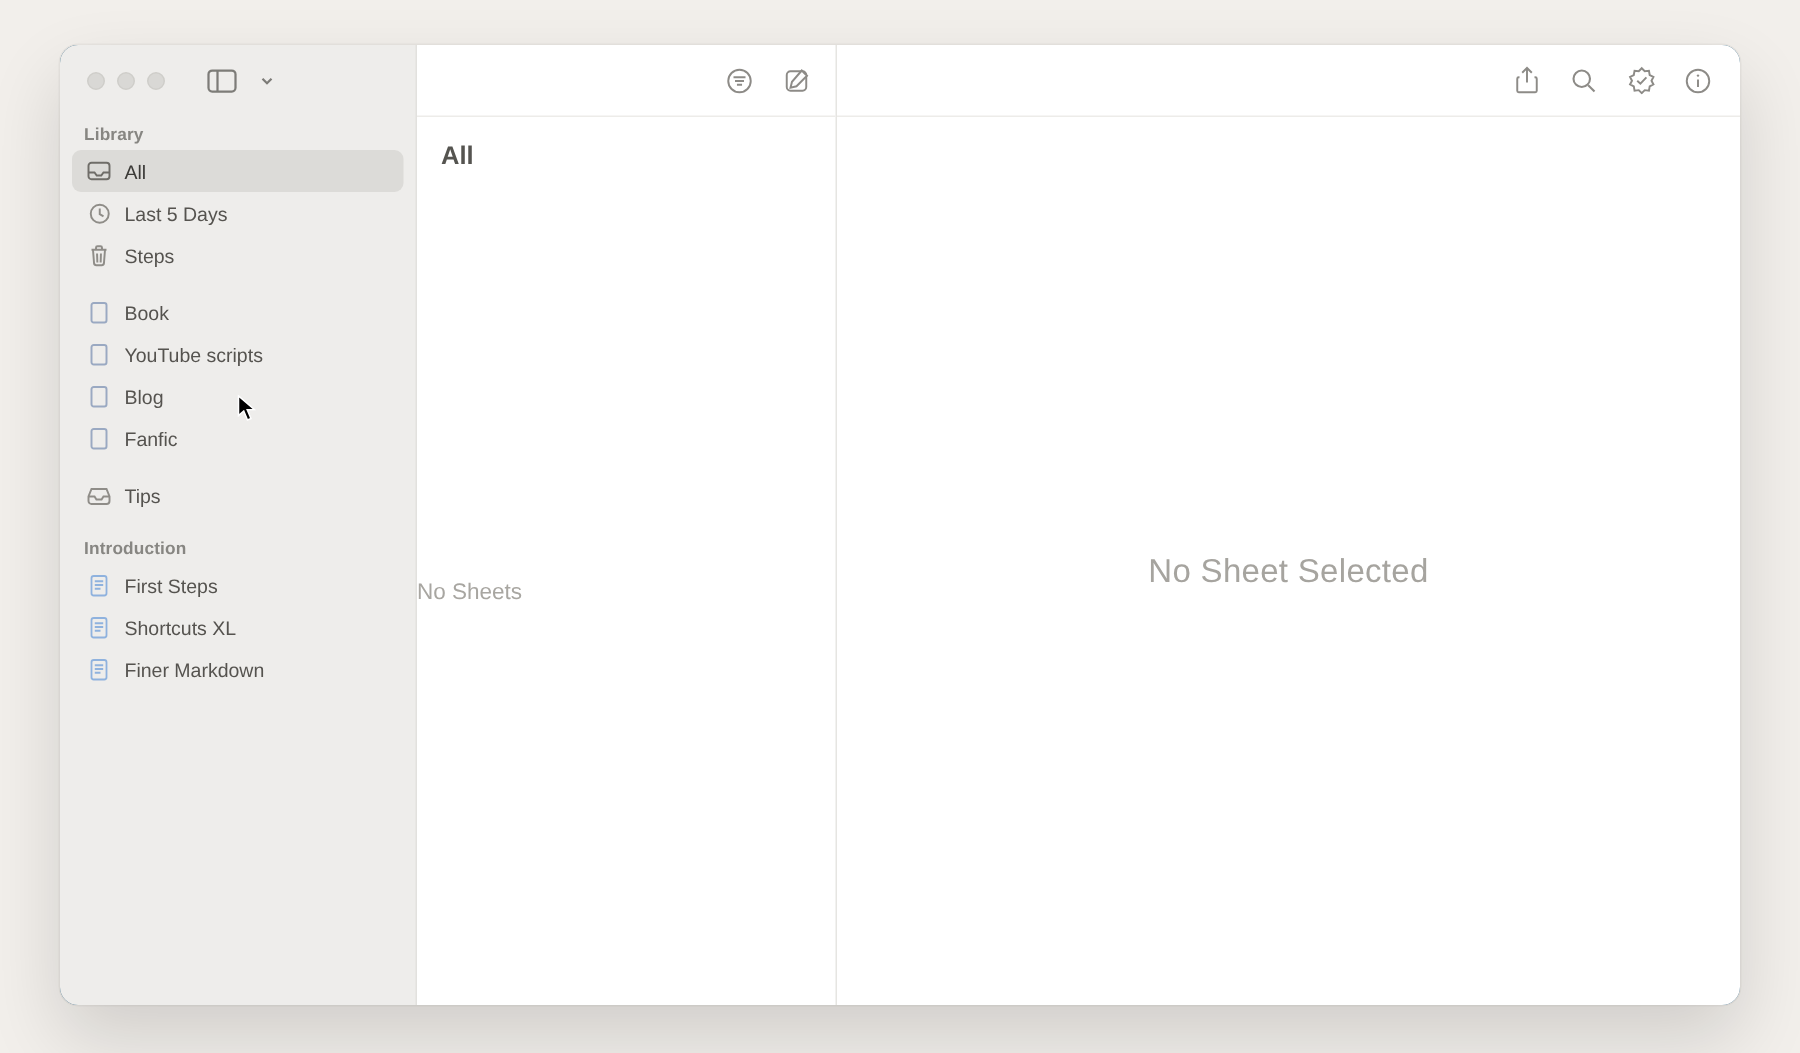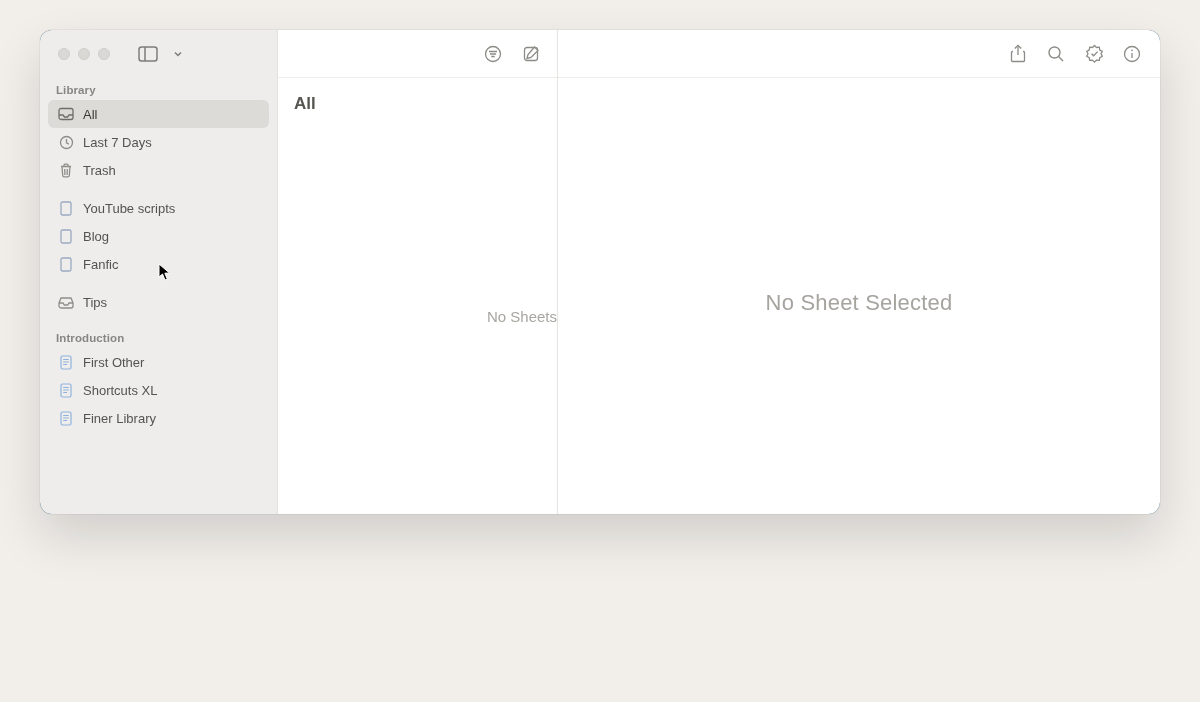--- a/index.html
+++ b/index.html
@@ -8,21 +8,21 @@
     height: 702px;
     background: #f2efeb;
     font-family: -apple-system, "Helvetica Neue", Helvetica, Arial, sans-serif;
     overflow: hidden;
   }
   .window {
     position: absolute;
     left: 40px;
     top: 30px;
     width: 1120px;
-    height: 484px;
+    height: 640px;
     background: #0c4a6e;
     border-radius: 12px;
     box-shadow: 0 22px 50px rgba(0,0,0,0.14), 0 0 0 1px rgba(0,0,0,0.04);
     display: flex;
     overflow: hidden;
   }
 
   
   .sidebar {
     width: 238px;
@@ -112,21 +112,21 @@
   .sheets-title {
     font-size: 17px;
     font-weight: 600;
     color: #555450;
     padding: 16px 16px 4px 16px;
   }
   .sheets-body {
     flex: 1;
     display:flex;
     align-items:center;
-    justify-content:flex-end;
+    justify-content:flex-start;
   }
   .empty-text {
     color:#a8a6a1;
     font-size: 15px;
   }
 
   
   .editor {
     flex:1;
     background:#ffffff;
@@ -199,37 +199,45 @@
         </span>
         <span>All</span>
       </li>
       <li class="nav-item">
         <span class="icon">
           <svg width="15" height="15" viewBox="0 0 15 15" fill="none" stroke="currentColor" stroke-width="1.3">
             <circle cx="7.5" cy="7.5" r="6"></circle>
             <path d="M7.5 4 V7.8 L10 9.2"></path>
           </svg>
         </span>
-        <span>Last 7 Days</span>
+        <span>Last 5 Days</span>
       </li>
       <li class="nav-item">
         <span class="icon">
           <svg width="14" height="15" viewBox="0 0 14 15" fill="none" stroke="currentColor" stroke-width="1.3">
             <path d="M2 3.5 h10"></path>
             <path d="M5 3.5 V2.2 a1 1 0 0 1 1 -1 h2 a1 1 0 0 1 1 1 V3.5"></path>
             <path d="M3 3.5 l0.7 9 a1.5 1.5 0 0 0 1.5 1.3 h3.6 a1.5 1.5 0 0 0 1.5 -1.3 l0.7 -9"></path>
             <line x1="5.7" y1="6" x2="5.9" y2="12"></line>
             <line x1="8.3" y1="6" x2="8.1" y2="12"></line>
           </svg>
         </span>
-        <span>Trash</span>
+        <span>Steps</span>
       </li>
     </ul>
 
     <ul class="nav-list doc-icon-wrap">
+      <li class="nav-item">
+        <span class="icon">
+          <svg width="12" height="15" viewBox="0 0 12 15" fill="none" stroke="currentColor" stroke-width="1.3">
+              <rect x="1" y="1" width="10" height="13" rx="1.5"></rect>
+            </svg>
+        </span>
+        <span>Book</span>
+      </li>
       <li class="nav-item">
         <span class="icon">
           <svg width="12" height="15" viewBox="0 0 12 15" fill="none" stroke="currentColor" stroke-width="1.3">
               <rect x="1" y="1" width="10" height="13" rx="1.5"></rect>
             </svg>
         </span>
         <span>YouTube scripts</span>
       </li>
       <li class="nav-item">
         <span class="icon">
@@ -265,21 +273,21 @@
     <ul class="nav-list blue-doc">
       <li class="nav-item">
         <span class="icon">
           <svg width="12" height="15" viewBox="0 0 12 15" fill="none" stroke="currentColor" stroke-width="1.2">
               <rect x="1" y="1" width="10" height="13" rx="1.5"></rect>
               <line x1="3.2" y1="4.5" x2="8.8" y2="4.5"></line>
               <line x1="3.2" y1="7" x2="8.8" y2="7"></line>
               <line x1="3.2" y1="9.5" x2="7" y2="9.5"></line>
             </svg>
         </span>
-        <span>First Other</span>
+        <span>First Steps</span>
       </li>
       <li class="nav-item">
         <span class="icon">
           <svg width="12" height="15" viewBox="0 0 12 15" fill="none" stroke="currentColor" stroke-width="1.2">
               <rect x="1" y="1" width="10" height="13" rx="1.5"></rect>
               <line x1="3.2" y1="4.5" x2="8.8" y2="4.5"></line>
               <line x1="3.2" y1="7" x2="8.8" y2="7"></line>
               <line x1="3.2" y1="9.5" x2="7" y2="9.5"></line>
             </svg>
         </span>
@@ -287,21 +295,21 @@
       </li>
       <li class="nav-item">
         <span class="icon">
           <svg width="12" height="15" viewBox="0 0 12 15" fill="none" stroke="currentColor" stroke-width="1.2">
               <rect x="1" y="1" width="10" height="13" rx="1.5"></rect>
               <line x1="3.2" y1="4.5" x2="8.8" y2="4.5"></line>
               <line x1="3.2" y1="7" x2="8.8" y2="7"></line>
               <line x1="3.2" y1="9.5" x2="7" y2="9.5"></line>
             </svg>
         </span>
-        <span>Finer Library</span>
+        <span>Finer Markdown</span>
       </li>
     </ul>
   </aside>
 
   <section class="sheets">
     <div class="sheets-toolbar">
       <span class="tb-icon">
         <svg width="18" height="18" viewBox="0 0 18 18" fill="none" stroke="currentColor" stroke-width="1.3">
           <circle cx="9" cy="9" r="7.5"></circle>
           <line x1="5" y1="6.5" x2="13" y2="6.5"></line>

